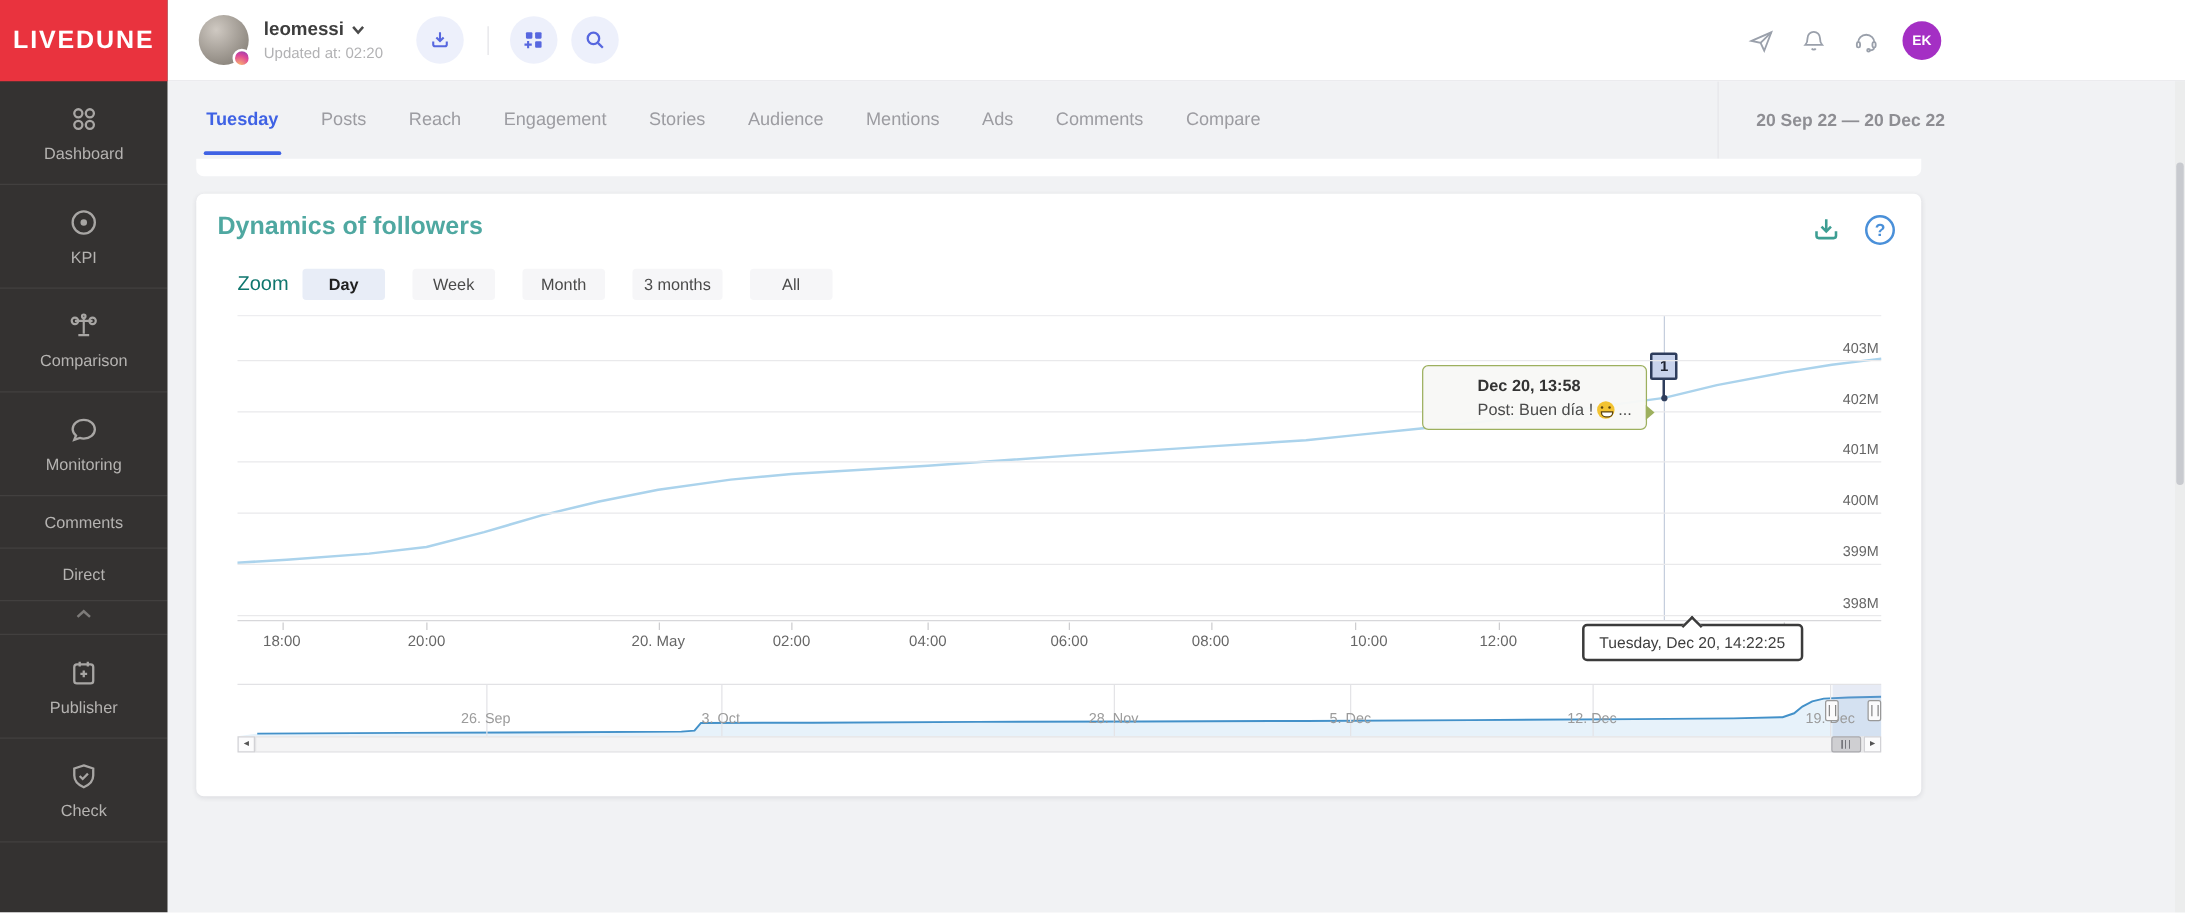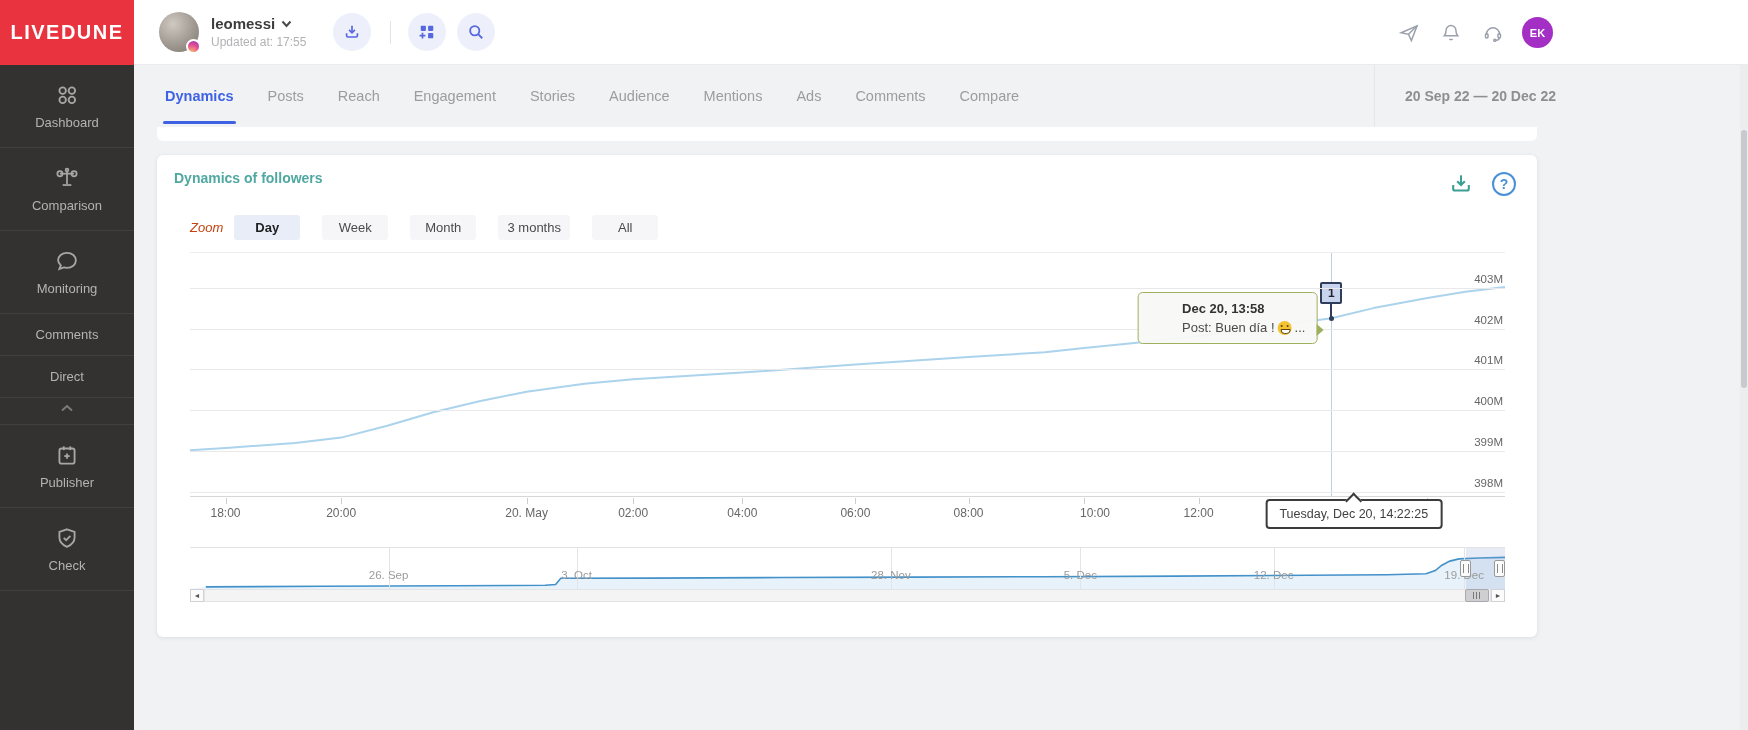--- a/index.html
+++ b/index.html
@@ -44,26 +44,26 @@
   .daterange span { font-size:14px; font-weight:bold; color:#8e8e93; white-space:nowrap; }
 
   
   .pagebar { position:absolute; right:0; top:65px; width:8px; bottom:0; background:#eceded; z-index:40; }
   .pagebar .pthumb { position:absolute; left:1px; top:65px; width:6px; height:258px; border-radius:3px; background:#c8cacf; }
 
   
   .prev-card-edge { position:absolute; left:157px; top:127px; width:1380px; height:14px; background:#fff; border-radius:0 0 6px 6px; }
   .card { position:absolute; left:157px; top:155px; width:1380px; height:482px; background:#fff; border-radius:6px;
           box-shadow:0 1px 4px rgba(40,40,60,.10); }
-  .card-title { position:absolute; left:17px; top:15px; font-size:14px; color:#4fa8a1; }
+  .card-title { position:absolute; left:17px; top:15px; font-size:20px; color:#4fa8a1; }
   .card-actions { position:absolute; right:20px; top:16px; display:flex; gap:17px; align-items:center; }
   .card-actions > * { cursor:pointer; }
 
   .zoom-row { position:absolute; left:33px; top:60px; display:flex; align-items:center; gap:6px; }
-  .zoom-lbl { font-size:13px; color:#c2410c; margin-right:5px;font-style:italic; }
+  .zoom-lbl { font-size:16px; color:#0f766e; margin-right:5px; }
   .zbtn { font-size:13px; color:#4a4a4a; background:#f6f6f8; border:none; border-radius:3px; padding:5px 0; width:66px;
           text-align:center; cursor:pointer; }
   .zbtn.active { background:#e8edf7; color:#1f1f1f; font-weight:bold; }
   .zbtn.wide { width:72px; }
 
   
   .plot { position:absolute; left:33px; top:97px; width:1315px; height:245px; border-top:1px solid #ededf0; border-bottom:1px solid #d7d7da; }
   .gridline { position:absolute; left:0; width:1315px; height:1px; background:#e9e9eb; }
   .ylab { position:absolute; right:2px; width:60px; text-align:right; font-size:11.5px; color:#666; }
   .mainline { position:absolute; left:0; top:0; overflow:visible; }
@@ -119,20 +119,27 @@
   <div class="side-item si-big">
     <svg width="26" height="26" viewBox="0 0 24 24" fill="none" stroke="#a8a6a4" stroke-width="1.7">
       <circle cx="8" cy="8" r="3"></circle>
         <circle cx="16.5" cy="8" r="3"></circle>
         <circle cx="8" cy="16.5" r="3"></circle>
         <circle cx="16.5" cy="16.5" r="3"></circle>
     </svg>
     <div>Dashboard</div>
   </div>
 
+  <div class="side-item si-big">
+    <svg width="26" height="26" viewBox="0 0 24 24" fill="none" stroke="#a8a6a4" stroke-width="1.7">
+      <circle cx="12" cy="12" r="8.2"></circle>
+        <circle cx="12" cy="12" r="2.4" fill="#a8a6a4" stroke="none"></circle>
+    </svg>
+    <div>KPI</div>
+  </div>
 
   <div class="side-item si-big">
     <svg width="28" height="26" viewBox="0 0 24 24" fill="none" stroke="#a8a6a4" stroke-width="1.6">
       <line x1="5.5" y1="8" x2="18.5" y2="8"></line>
         <circle cx="5.5" cy="8" r="2.4"></circle>
         <circle cx="18.5" cy="8" r="2.4"></circle>
       <line x1="12" y1="5" x2="12" y2="17.5"></line>
         <line x1="8" y1="18.5" x2="16" y2="18.5"></line>
         <circle cx="12" cy="4.6" r="1.3"></circle>
     </svg>
@@ -185,21 +192,21 @@
     <div class="avatar">
       <span class="ig-badge"></span>
     </div>
     <div class="acct-meta">
       <div class="acct-name">
         <span>leomessi</span>
         <svg width="11" height="8" viewBox="0 0 11 8" fill="none" stroke="#4a4a4a" stroke-width="2">
             <path d="M1.5 1.5 L5.5 6 L9.5 1.5"></path>
           </svg>
       </div>
-      <div class="acct-upd">Updated at: 17:55</div>
+      <div class="acct-upd">Updated at: 02:20</div>
     </div>
   </div>
 
   <div class="hdr-btn" style="left:199px">
     <svg width="20" height="20" viewBox="0 0 24 24" fill="none" stroke="#5767df" stroke-width="2">
       <line x1="12" y1="4.5" x2="12" y2="12.5"></line>
         <path d="M8.5 9.5 L12 13 L15.5 9.5"></path>
       <path d="M5.5 13.5v2.8A1.7 1.7 0 0 0 7.2 18h9.6a1.7 1.7 0 0 0 1.7-1.7v-2.8"></path>
     </svg>
   </div>
@@ -233,21 +240,21 @@
       <rect x="3.8" y="12.8" width="2.8" height="4.6" rx="1.3"></rect>
         <rect x="17.4" y="12.8" width="2.8" height="4.6" rx="1.3"></rect>
       <path d="M18.8 17.4c0 1.6-1.6 2.5-3.6 2.5"></path>
         <circle cx="14" cy="19.9" r="1.2"></circle>
     </svg>
   </div>
   <div class="ek" style="left:1388px">EK</div>
 </header>
 
 <nav class="tabbar" id="tabs">
-    <div class="tab active">Dynamics</div>
+    <div class="tab active">Tuesday</div>
     <div class="tab">Posts</div>
     <div class="tab">Reach</div>
     <div class="tab">Engagement</div>
     <div class="tab">Stories</div>
     <div class="tab">Audience</div>
     <div class="tab">Mentions</div>
     <div class="tab">Ads</div>
     <div class="tab">Comments</div>
     <div class="tab">Compare</div>
   </nav>

